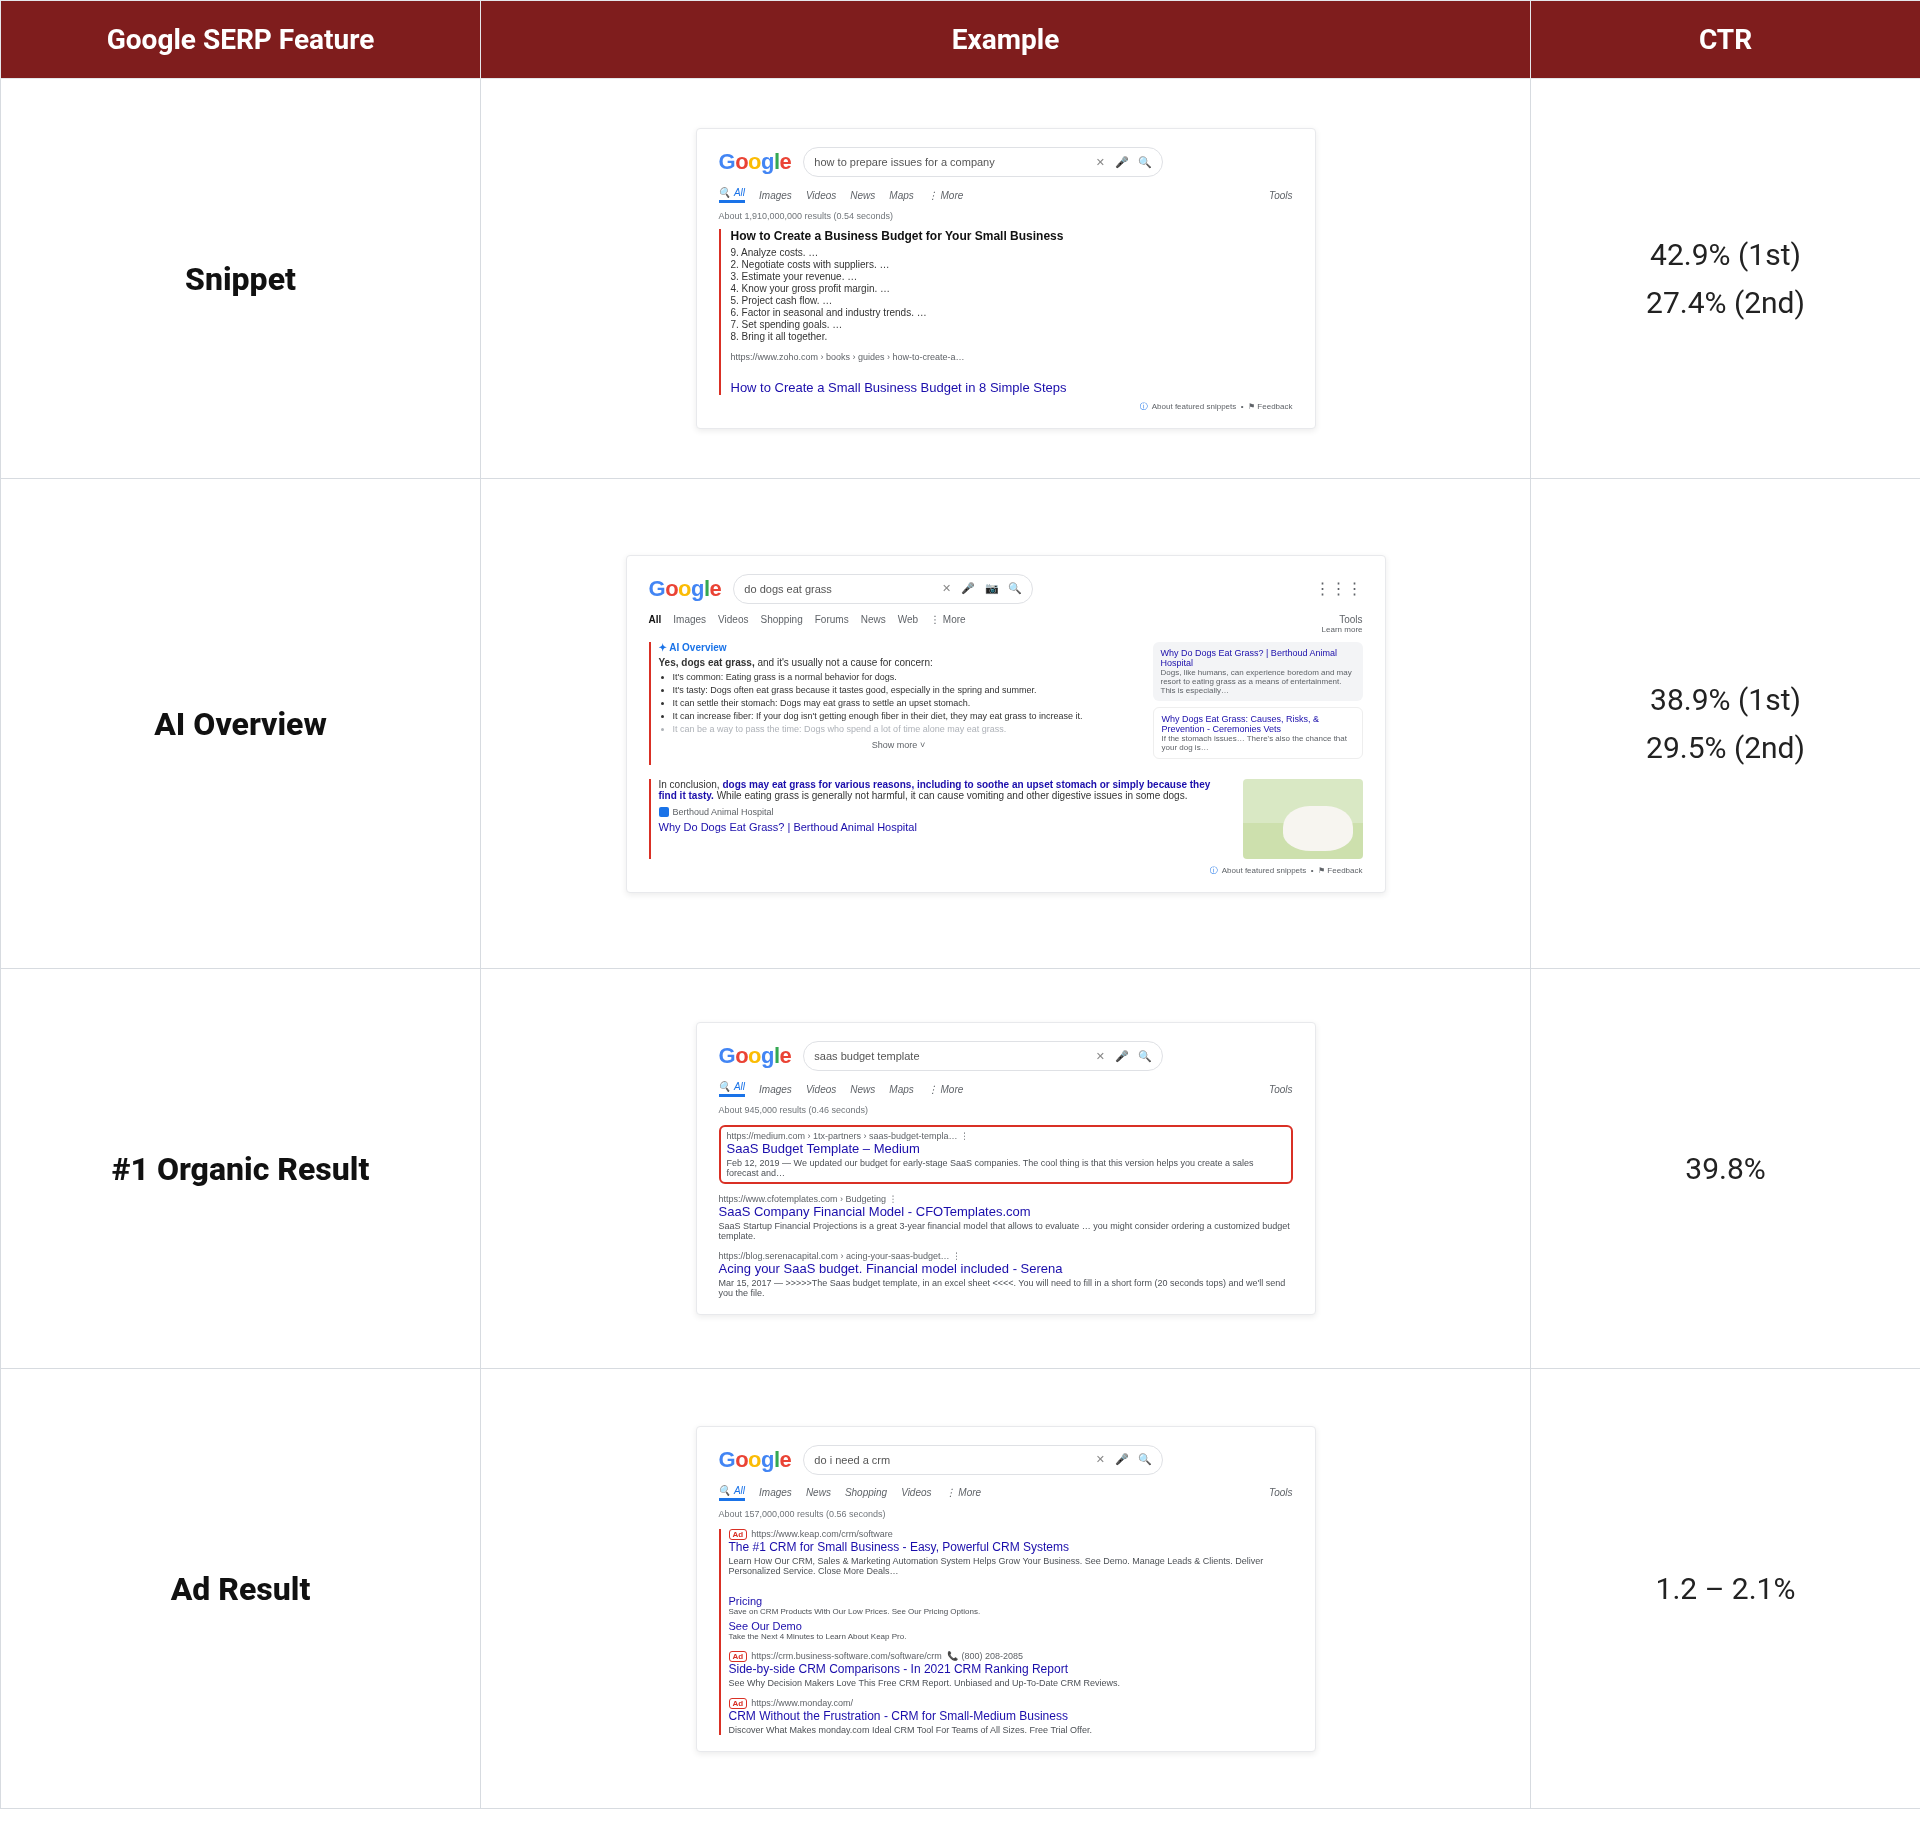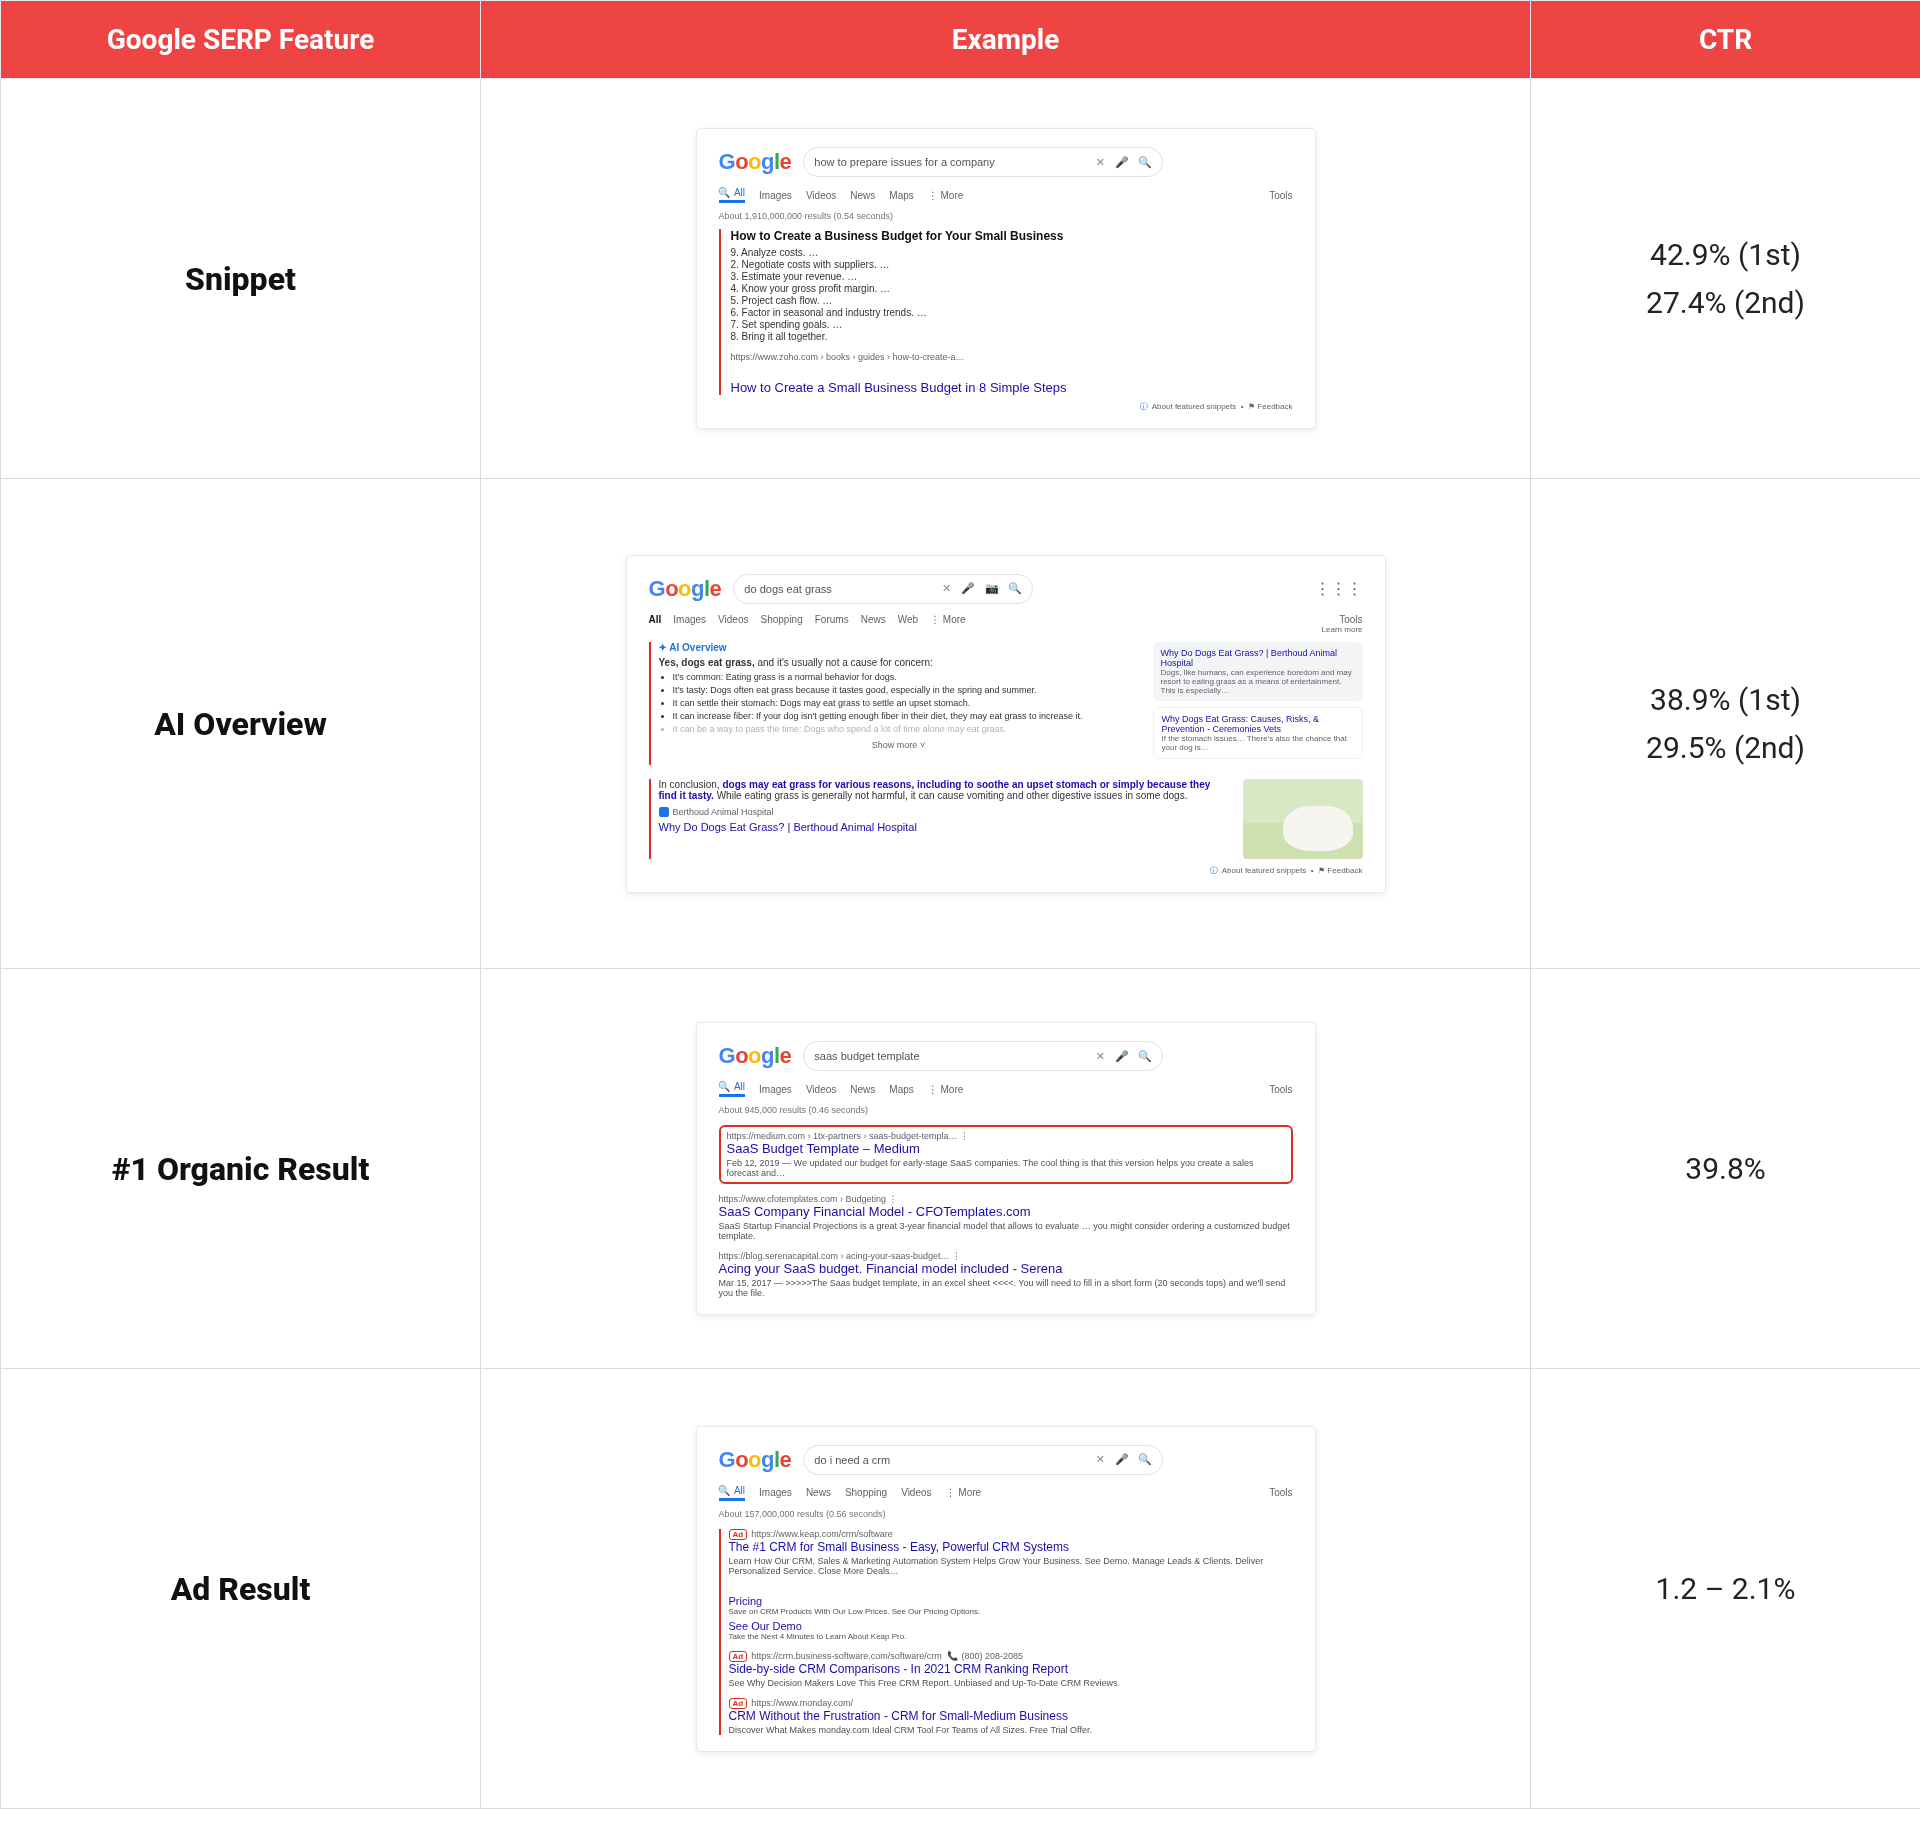--- a/index.html
+++ b/index.html
@@ -2,21 +2,21 @@
 <html><head>
 <meta charset="utf-8">
 <style>
   * { box-sizing: border-box; margin: 0; padding: 0; }
   body { font-family: -apple-system, BlinkMacSystemFont, "Segoe UI", Roboto, Helvetica, Arial, sans-serif; background:#fff; color:#111; }
   .wrap { width:1920px; height:1827px; padding:0; }
   table.serp { width:100%; border-collapse: collapse; table-layout: fixed; }
   table.serp col.c-feat  { width: 480px; }
   table.serp col.c-ex    { width: 1050px; }
   table.serp col.c-ctr   { width: 390px; }
-  table.serp th { background:#ef4444; color:#fff; font-weight:700; font-size:28px; padding:22px 12px; text-align:center; border:1px solid #e5e7eb; }
+  table.serp th { background:#7f1d1d; color:#fff; font-weight:700; font-size:28px; padding:22px 12px; text-align:center; border:1px solid #e5e7eb; }
   table.serp td { border:1px solid #d7dbe0; vertical-align:middle; text-align:center; padding:24px 20px; }
   tr.row1 td { height: 400px; }
   tr.row2 td { height: 490px; }
   tr.row3 td { height: 400px; }
   tr.row4 td { height: 440px; }
   .feat-label { font-weight:800; font-size:32px; color:#111; }
   .ctr-lines { font-size:30px; color:#222; line-height:1.6; }
 
   
   .shot { background:#fff; border:1px solid #e8e9ec; border-radius:4px; box-shadow:0 2px 6px rgba(0,0,0,0.08); margin:0 auto; text-align:left; padding:18px 22px 16px 22px; font-family: Arial, Helvetica, sans-serif; }
@@ -24,21 +24,21 @@
   .g-logo span:nth-child(1){ color:#4285f4;} 
   .g-logo span:nth-child(2){ color:#ea4335;} 
   .g-logo span:nth-child(3){ color:#fbbc05;} 
   .g-logo span:nth-child(4){ color:#4285f4;} 
   .g-logo span:nth-child(5){ color:#34a853;} 
   .g-logo span:nth-child(6){ color:#ea4335;} 
   .search-bar { display:inline-flex; align-items:center; border:1px solid #dfe1e5; border-radius:22px; height:30px; padding:0 10px; margin-left:12px; color:#666; font-size:11px; gap:10px; }
   .search-bar .q { color:#555; flex:1; }
   .search-bar .icons { display:inline-flex; gap:10px; color:#4285f4; }
   .icon-x { color:#888; }
-  .tabs { margin-top:10px; font-size:10px; color:#5f6368; display:flex; gap:14px; align-items:center; }
+  .tabs { margin-top:10px; font-size:10px; color:#5f6368; display:flex; gap:14px; align-items:center;font-style:italic; }
   .tabs .active { color:#1a73e8; border-bottom:3px solid #1a73e8; padding-bottom:2px; }
   .tabs .tools { margin-left:auto; }
   .about { color:#70757a; font-size:9px; margin:8px 0 0 0; }
   .bracket { border-left:2px solid #d93025; padding-left:10px; margin-top:8px; }
   .snippet-title { font-size:12px; font-weight:700; color:#111; }
   .snippet-list { font-size:10px; color:#333; margin-top:4px; }
   .snippet-list div { margin:1px 0; }
   .crumb { font-size:9px; color:#5f6368; margin-top:10px; }
   .result-link-lg { color:#1a0dab; font-size:13px; margin-top:18px; }
   .feedback-row { margin-top:6px; font-size:8px; color:#5f6368; text-align:right; }

